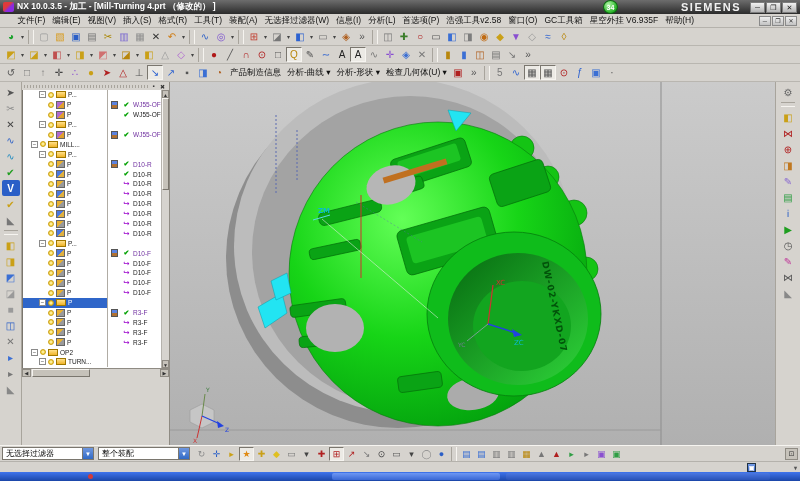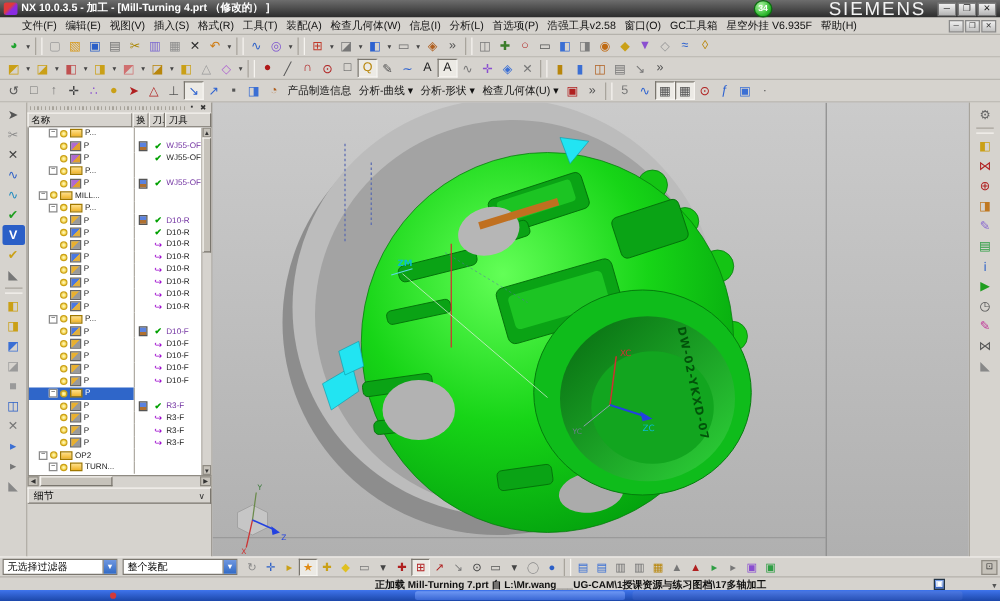--- a/index.html
+++ b/index.html
@@ -2,21 +2,21 @@
 <html><head>
 <meta charset="utf-8">
 <style>
 *{margin:0;padding:0;box-sizing:border-box}
 html,body{width:800px;height:481px;overflow:hidden}
 body{font-family:"Liberation Sans",sans-serif;background:#d6d3ce;position:relative;font-size:9px}
 
 .titlebar{height:14px;background:linear-gradient(#6d6d6d,#2b2b2b);color:#fff;display:flex;align-items:center;padding:0 3px;position:relative}
 .appic{width:11px;height:10px;background:linear-gradient(135deg,#e03a3a 40%,#8a2be2 60%);border-radius:2px;margin-right:3px;flex:none}
 .t-title{font-weight:bold;font-size:8.5px;white-space:nowrap;overflow:hidden}
-.brand{margin-left:auto;font-weight:normal;letter-spacing:1.5px;font-size:15px;color:#f2f2f2;margin-right:8px}
+.brand{margin-left:auto;font-weight:bold;letter-spacing:1.5px;font-size:11px;color:#f2f2f2;margin-right:8px}
 .winbtn{width:15px;height:11px;background:linear-gradient(#f2f2f2,#b5b5b5);border:1px solid #7d7d7d;color:#222;font-size:7px;line-height:9px;text-align:center;margin-left:1px;flex:none}
 .badge{position:absolute;left:603px;top:0;width:15px;height:14px;border-radius:50%;background:radial-gradient(circle at 35% 30%,#b2f7a8,#2eb82e 65%,#0f7a15);border:1px solid #0c6a10;color:#fff;font-size:7px;font-weight:bold;display:flex;align-items:center;justify-content:center;z-index:20}
 
 .menubar{height:14px;background:#d6d3ce;display:flex;align-items:center;font-size:8.5px;border-bottom:1px solid #b5b2ac;padding-left:14px;position:relative}
 .menu-item{padding:0 3.5px;white-space:nowrap;color:#111}
 .mdi{margin-left:auto;display:flex;margin-right:3px}
 .mdibtn{width:12px;height:10px;background:linear-gradient(#efefef,#c2c2c2);border:1px solid #8a8a8a;font-size:6px;line-height:8px;text-align:center;color:#333;margin-left:1px}
 
 .tbrow{height:18px;background:#d6d3ce;display:flex;align-items:center;border-bottom:1px solid #b9b6b0;padding-left:3px;overflow:hidden}
 .tbi{width:16px;height:15px;display:flex;align-items:center;justify-content:center;font-size:10px;flex:none}
@@ -100,21 +100,21 @@
 
 <div class="menubar">
   <span id="menuItems" style="display:flex">
       <span class="menu-item">文件(F)</span>
       <span class="menu-item">编辑(E)</span>
       <span class="menu-item">视图(V)</span>
       <span class="menu-item">插入(S)</span>
       <span class="menu-item">格式(R)</span>
       <span class="menu-item">工具(T)</span>
       <span class="menu-item">装配(A)</span>
-      <span class="menu-item">检查几何体(W)</span>
+      <span class="menu-item">无选择过滤器(W)</span>
       <span class="menu-item">信息(I)</span>
       <span class="menu-item">分析(L)</span>
       <span class="menu-item">首选项(P)</span>
       <span class="menu-item">浩强工具v2.58</span>
       <span class="menu-item">窗口(O)</span>
       <span class="menu-item">GC工具箱</span>
       <span class="menu-item">星空外挂 V6.935F</span>
       <span class="menu-item">帮助(H)</span>
     </span>
   <span class="mdi">
@@ -263,26 +263,20 @@
       <span class="tbi" style="color: rgb(119, 119, 119);">▸</span>
       <span class="tbi" style="color: rgb(136, 136, 136);">◣</span>
     </div>
 
   <div class="nav">
     <div class="grip">
       <div class="gripdots"></div>
       <span class="gripbtn">▪</span>
       <span class="gripbtn">✖</span>
     </div>
-    <div class="nav-header" id="navHeader">
-        <div class="hcell" style="width: 84px;">名称</div>
-        <div class="hcell" style="width: 13px;">换</div>
-        <div class="hcell" style="width: 13px;">刀.</div>
-        <div class="hcell" style="width: 37px;">刀具</div>
-      </div>
     <div class="tree" id="tree">
       <div class="vsb">
         <div class="ar" style="top:0">▲</div>
         <div class="thumb"></div>
         <div class="ar" style="bottom:0">▼</div>
       </div>
     <div class="trow">
           <div class="c-name" style="padding-left: 16px;">
             <span class="exp">−</span>
             <span class="bulb"></span>
@@ -618,24 +612,20 @@
           </div>
           <div class="c-bk"></div>
           <div class="c-st"></div>
           <div class="c-tool" style="color: rgb(34, 34, 34);"></div>
         </div>
       </div>
     <div class="hsb">
       <div class="ar">◀</div>
       <div class="thumb"></div>
       <div class="ar" style="margin-left:auto">▶</div>
-    </div>
-    <div class="secbar">
-      <span>细节</span>
-      <span class="chev">∨</span>
     </div>
     <div class="navfill"></div>
   </div>
 
   <div class="gfx">
     <svg width="605" height="363" viewBox="0 0 605 363">
       <defs>
         <radialGradient id="gGreen" cx="0.38" cy="0.32" r="0.78">
           <stop offset="0" stop-color="#63ff57"></stop>
             <stop offset="0.5" stop-color="#17d517"></stop>
@@ -791,21 +781,20 @@
       <span class="tbi" style="color: rgb(176, 32, 32);">▲</span>
       <span class="tbi" style="color: rgb(47, 158, 68);">▸</span>
       <span class="tbi" style="color: rgb(119, 119, 119);">▸</span>
       <span class="tbi" style="color: rgb(138, 79, 208);">▣</span>
       <span class="tbi" style="color: rgb(47, 158, 68);">▣</span>
     </span>
   <div class="selend">⊡</div>
 </div>
 
 <div class="prompt">
-  <span class="msg">正加载 Mill-Turning 7.prt 自 L:\Mr.wang___UG-CAM\1授课资源与练习图档\17多轴加工</span>
   <span class="picon">▣</span>
   <span class="pcorner">▾</span>
 </div>
 
 <div class="taskbar">
   <div class="tdot"></div>
   <div class="tseg1"></div>
   <div class="tseg2"></div>
 </div>
 

